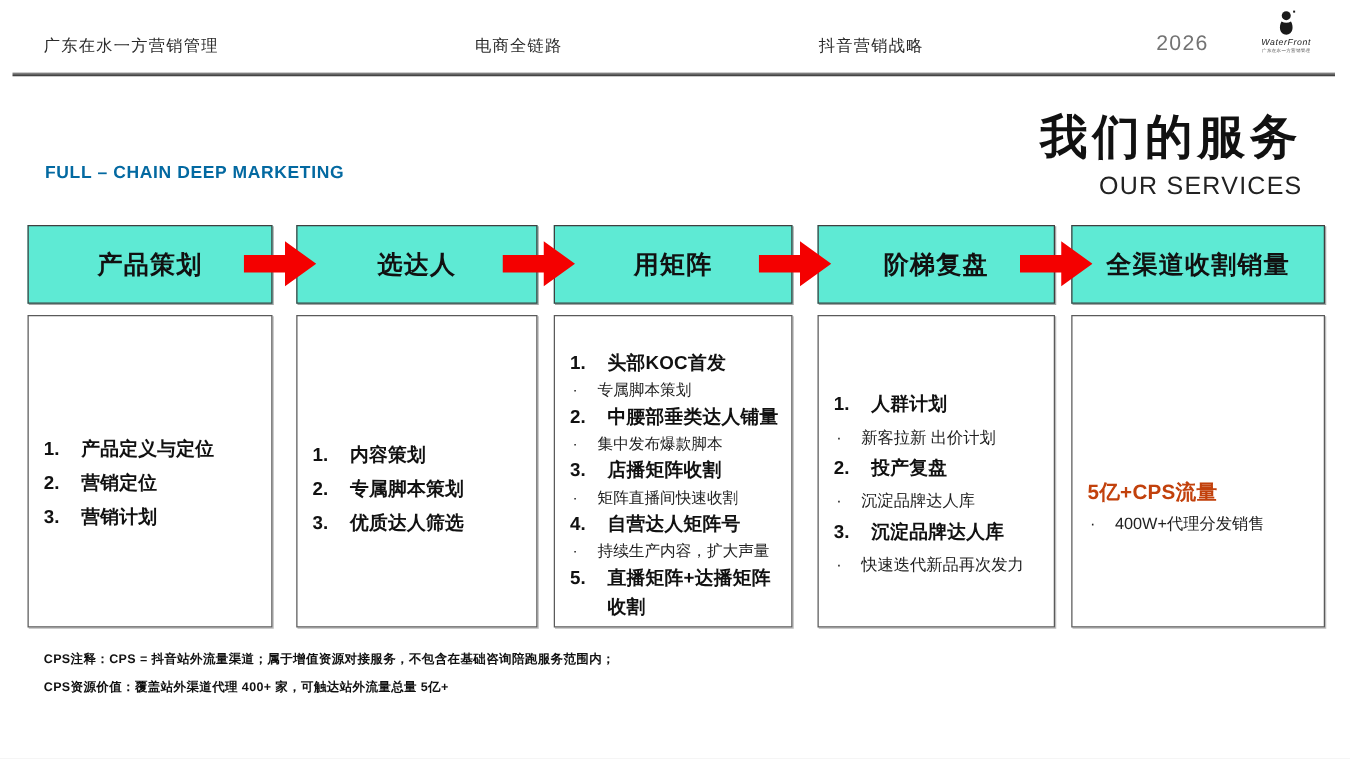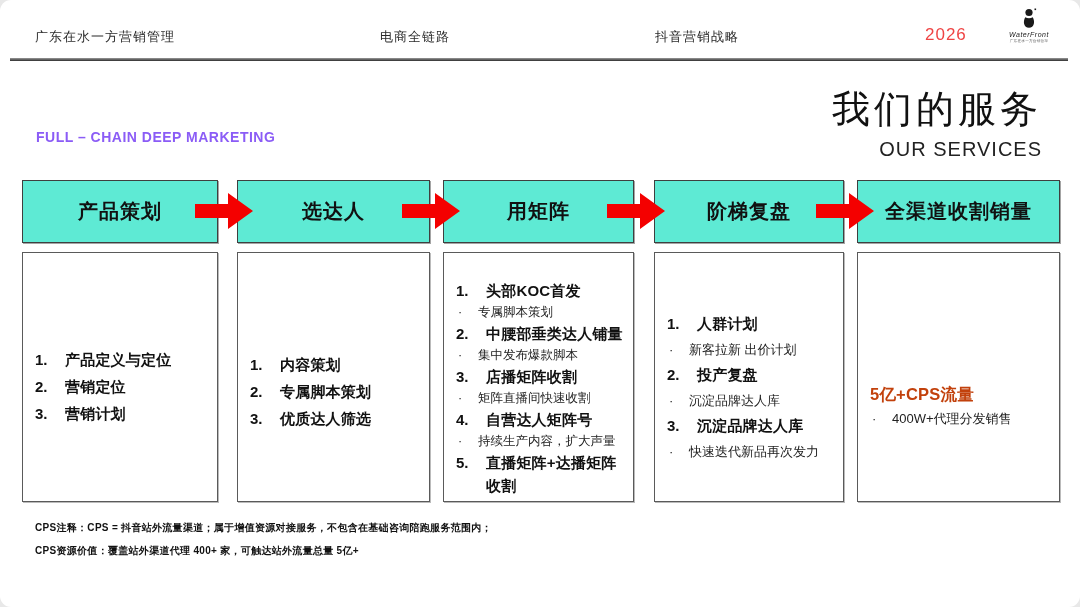--- a/index.html
+++ b/index.html
@@ -1,40 +1,40 @@
 <!DOCTYPE html>
 <html><head>
 <meta charset="utf-8">
 <style>
   * { margin:0; padding:0; box-sizing:border-box; }
   html,body { background:#e8e8e8; }
   body { font-family:"Liberation Sans","DejaVu Sans",sans-serif; }
   .slide {
     position:relative; width:1080px; height:607px; background:#ffffff;
-    overflow:hidden; margin:0 auto; color:#1a1a1a;border-radius:11px;
+    overflow:hidden; margin:0 auto; color:#1a1a1a;
   }
   
   .topnav-item { position:absolute; top:28px; font-size:13px; color:#2b2b2b; letter-spacing:1px; }
   .nav1 { left:35px; }
   .nav2 { left:380px; }
   .nav3 { left:655px; }
-  .year { position:absolute; top:25px; left:925px; font-size:17px; color:#ef4444; letter-spacing:1px; }
+  .year { position:absolute; top:25px; left:925px; font-size:17px; color:#737373; letter-spacing:1px; }
   .logo { position:absolute; top:8px; left:1000px; width:58px; text-align:center; color:#1a1a1a; }
   .logo svg { display:block; margin:0 auto; }
   .logo-text { font-size:7px; font-style:italic; letter-spacing:.5px; margin-top:1px; }
   .logo-sub { font-size:4px; color:#555; letter-spacing:.3px; white-space:nowrap; transform:scale(.9); }
   .divider { position:absolute; top:58px; left:10px; width:1058px; height:3px;
     background:linear-gradient(to bottom,#9a9a9a,#2e2e2e); }
   
   .main-title { position:absolute; top:82px; left:35px; font-size:38px; font-weight:bold;
     color:#ff0000; letter-spacing:1px; white-space:nowrap; }
   .main-sub { position:absolute; top:129px; left:36px; font-size:14px; font-weight:bold;
-    color:#8b5cf6; letter-spacing:.5px; white-space:nowrap; }
+    color:#0369a1; letter-spacing:.5px; white-space:nowrap; }
   .svc { position:absolute; top:84px; right:38px; text-align:right; }
-  .svc-title { font-size:38px; font-weight:normal; color:#111; letter-spacing:4px; white-space:nowrap;margin-left:24px; }
+  .svc-title { font-size:38px; font-weight:bold; color:#111; letter-spacing:4px; white-space:nowrap;margin-left:24px; }
   .svc-sub { font-size:20px; color:#222; letter-spacing:1px; margin-top:3px; }
   
   .stage-box { position:absolute; top:180px; height:63px; background:#5eead4;
     border:1px solid #3f3f3f; box-shadow:1px 1px 0 rgba(90,90,90,.55);
     display:flex; align-items:center; justify-content:center; }
   .stage-label { font-size:20px; font-weight:bold; color:#111; letter-spacing:1px; white-space:nowrap; }
   .content-box { position:absolute; top:252px; height:250px; background:#fff;
     border:1px solid #5a5a5a; box-shadow:1px 1px 0 rgba(120,120,120,.5); overflow:hidden; }
   .c1 { left:22px;  width:196px; }
   .c2 { left:237px; width:193px; }

